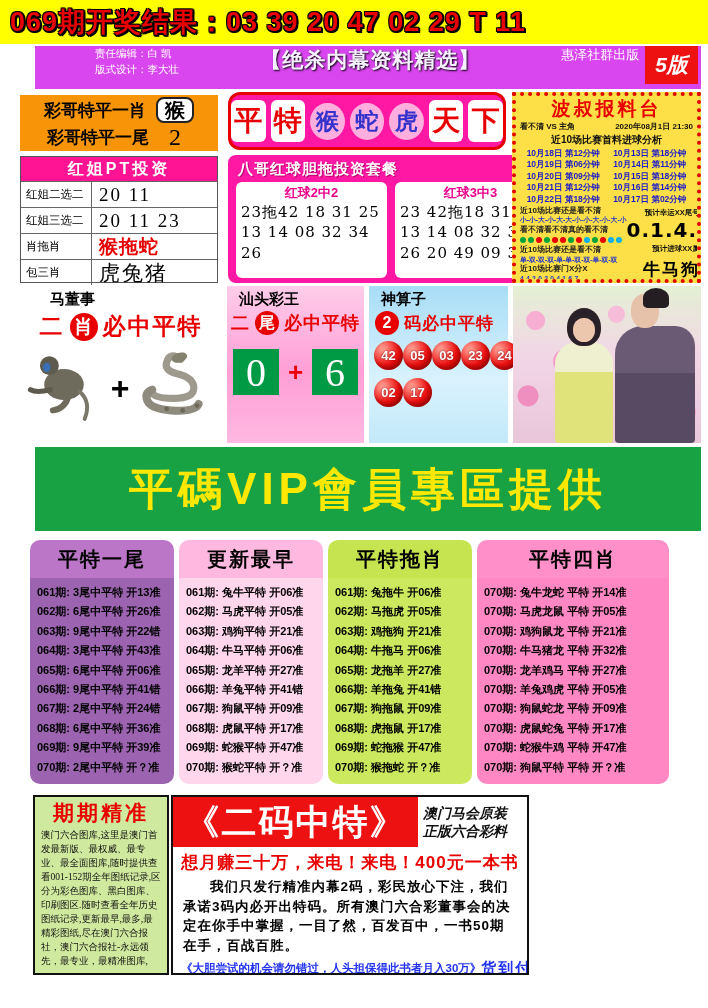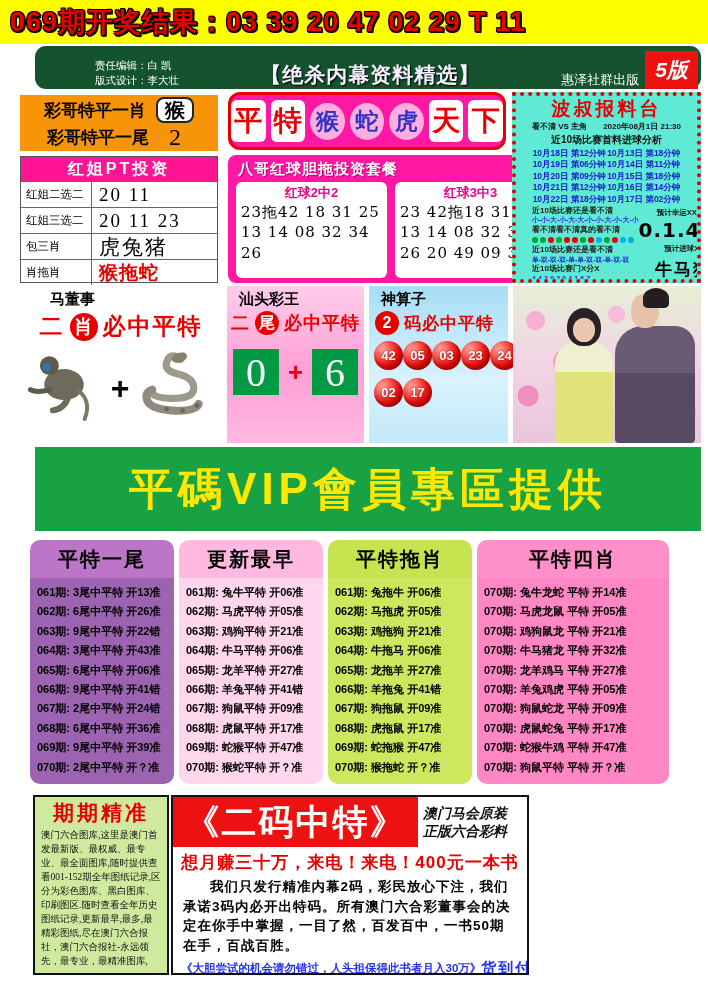--- a/index.html
+++ b/index.html
@@ -5,21 +5,21 @@
   html,body{margin:0;padding:0;background:#fff;}
   body{font-family:"Liberation Sans",sans-serif;}
   .page{position:relative;width:708px;height:1008px;background:#fff;overflow:hidden;}
 
   
   .topbar{position:absolute;left:0;top:0;width:708px;height:44px;background:#ffff00;display:flex;align-items:center;}
   .topbar .result{font-size:27px;font-weight:bold;color:#e80000;padding-left:10px;letter-spacing:1px;white-space:nowrap;
     text-shadow:2px 2px 0 #000,-1px -1px 0 #000,1px -1px 0 #000,-1px 1px 0 #000,2px 0 0 #000,0 2px 0 #000;}
 
   
-  .header{position:absolute;left:35px;top:46px;width:666px;height:43px;background:#14532d;display:flex;align-items:flex-end;color:#fff;box-sizing:border-box;border-radius:11px;}
+  .header{position:absolute;left:35px;top:46px;width:666px;height:43px;background:#d946ef;display:flex;align-items:flex-start;color:#fff;box-sizing:border-box;}
   .editors{margin-left:60px;font-size:10.5px;line-height:1.5;white-space:nowrap;}
   .header-title{flex:1;text-align:center;font-size:21px;font-weight:bold;color:#f6f1ff;letter-spacing:1px;text-shadow:1px 1px 2px #000;}
   .publisher{font-size:13px;margin-right:6px;white-space:nowrap;}
   .edition{background:#ee1111;color:#fff;font-weight:bold;font-style:italic;font-size:21px;padding:5px 10px;margin-right:3px;}
 
   
   .caige{position:absolute;left:20px;top:95px;width:198px;height:56px;background:#f79408;display:flex;flex-direction:column;justify-content:space-evenly;box-sizing:border-box;}
   .caige-row{display:flex;align-items:center;justify-content:center;gap:10px;font-size:17px;font-weight:bold;color:#000;line-height:1;}
   .caige-animal{background:#fff;border:2px solid #222;border-radius:8px;font-size:20px;padding:1px 7px;}
   .caige-num{font-family:"Liberation Serif",serif;font-size:24px;font-weight:normal;padding:0 10px;}
@@ -40,21 +40,21 @@
 
   
   .bage{position:absolute;left:228px;top:155px;width:326px;height:128px;background:#ff18a3;border-radius:8px;box-sizing:border-box;padding:4px 8px;}
   .bage-title{color:#fff;font-size:15px;font-weight:bold;text-shadow:1px 1px 0 #b8006e;margin:1px 0 3px 2px;letter-spacing:1px;}
   .bage-boxes{display:flex;gap:8px;}
   .bage-box{flex:1;background:#fff;border-radius:6px;padding:2px 5px;height:96px;box-sizing:border-box;}
   .bage-box-title{color:#e8008c;text-align:center;font-size:13px;font-weight:bold;}
   .bage-box-nums{font-family:"DejaVu Serif",serif;font-size:15px;white-space:pre-line;line-height:1.35;color:#000;letter-spacing:1px;}
 
   
-  .boshu{position:absolute;left:512px;top:92px;width:189px;height:191px;background:#5eead4;border:4px dotted #e00000;box-sizing:border-box;padding:2px 16px;overflow:hidden;}
+  .boshu{position:absolute;left:512px;top:92px;width:189px;height:191px;background:#fde047;border:4px dotted #e00000;box-sizing:border-box;padding:2px 4px;overflow:hidden;}
   .boshu-title{color:#e80000;font-size:19px;font-weight:bold;text-align:center;letter-spacing:3px;line-height:1.15;}
   .boshu-vs-row{display:flex;justify-content:space-between;align-items:flex-end;font-size:8px;font-weight:bold;color:#111;margin-top:1px;}
   .boshu-sub{text-align:center;font-size:10px;font-weight:bold;margin:1px 0;color:#111;}
   .boshu-sched{display:grid;grid-template-columns:1fr 1fr;font-size:8.5px;font-weight:bold;color:#1a1acc;line-height:1.35;text-align:center;}
   .boshu-bottom{display:flex;margin-top:1px;}
   .boshu-left{flex:1.18;line-height:1.28;}
   .boshu-right{flex:1;text-align:center;}
   .b-note{font-weight:bold;color:#222;font-size:8px;}
   .b-pattern{color:#2233cc;font-size:6.8px;font-weight:bold;white-space:nowrap;}
   .b-dots{display:flex;gap:2px;margin:2px 0;}
@@ -173,26 +173,26 @@
     <div class="hongjie-title">红姐PT投资</div>
     <div class="hj-row">
       <div class="hj-label">红姐二选二</div>
       <div class="hj-value">20 11</div>
     </div>
     <div class="hj-row">
       <div class="hj-label">红姐三选二</div>
       <div class="hj-value">20 11 23</div>
     </div>
     <div class="hj-row">
+      <div class="hj-label">肖拖肖</div>
+      <div class="hj-value hj-red">猴拖蛇</div>
+    </div>
+    <div class="hj-row">
       <div class="hj-label">包三肖</div>
       <div class="hj-value hj-big">虎兔猪</div>
-    </div>
-    <div class="hj-row">
-      <div class="hj-label">肖拖肖</div>
-      <div class="hj-value hj-red">猴拖蛇</div>
     </div>
   </div>
 
   <div class="pingte">
     <span class="pt-tile">平</span>
     <span class="pt-tile">特</span>
     <span class="pt-circle">猴</span>
     <span class="pt-circle">蛇</span>
     <span class="pt-circle">虎</span>
     <span class="pt-tile">天</span>

